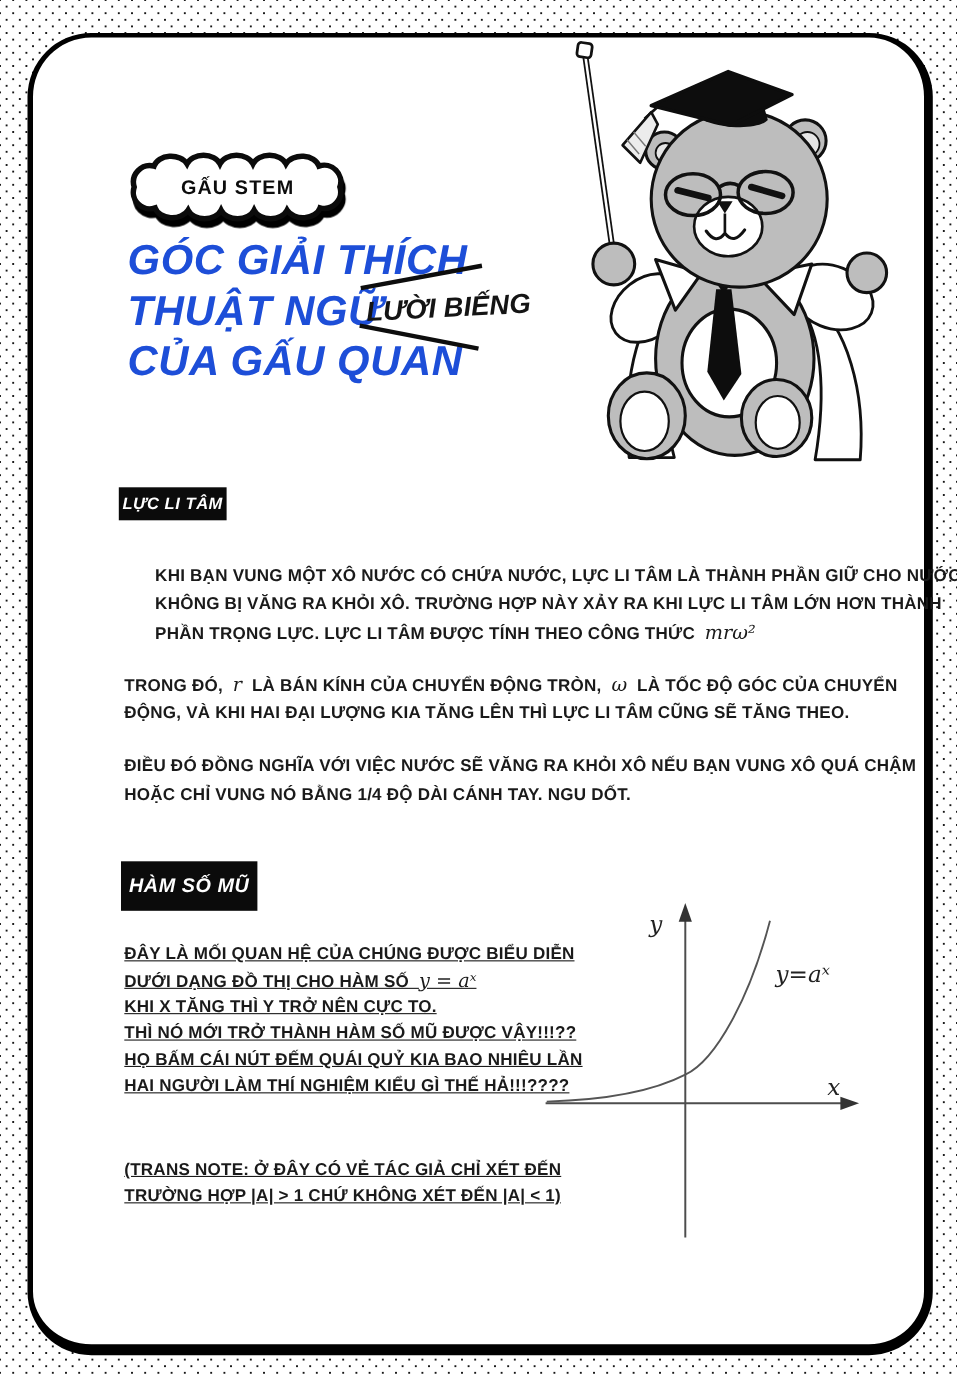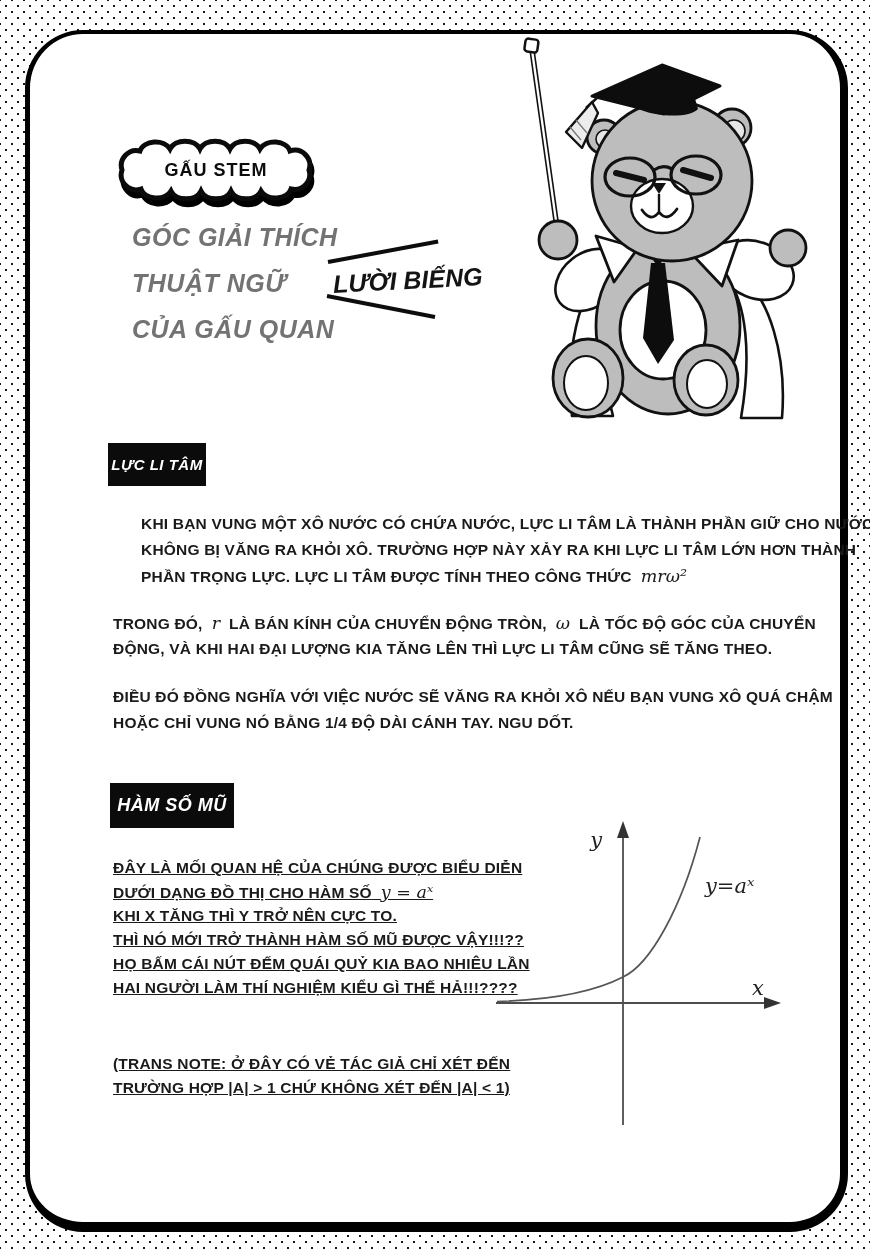--- a/index.html
+++ b/index.html
@@ -22,38 +22,38 @@
   }
   
   .badge { position:absolute; left:78px; top:104px; width:220px; height:72px; }
   .badge svg { position:absolute; left:0; top:0; filter:drop-shadow(2px 6px 0 #000); }
   .badge .badge-label {
     position:absolute; left:0; top:6px; width:216px; height:52px;
     display:flex; align-items:center; justify-content:center;
     font-size:18px; font-weight:bold; letter-spacing:1px; color:#0c0c0c;
   }
   
-  .heading { position:absolute; left:102px; top:180px; color:#737373;
-    font-size:25px; font-weight:bold; font-style:italic; letter-spacing:.5px; }
+  .heading { position:absolute; left:86px; top:180px; color:#1d4ed8;
+    font-size:38px; font-weight:bold; font-style:italic; letter-spacing:.5px; }
   .heading .h-line { height:46px; line-height:46px; white-space:nowrap; }
   .insert-label {
     position:absolute; left:303px; top:232px; white-space:nowrap;
     font-size:25px; font-weight:bold; font-style:italic; color:#141414;
     transform:rotate(-3deg);
   }
   .caret-line { position:absolute; height:0; border-top:4px solid #0d0d0d; }
   .caret-line.top { left:298px; top:226px; width:112px; transform:rotate(-10.5deg); transform-origin:left center; }
   .caret-line.bottom { left:297px; top:260px; width:110px; transform:rotate(11deg); transform-origin:left center; }
   
   .sec-box {
     position:absolute; background:#0b0b0b; color:#fff;
     display:flex; align-items:center; justify-content:center;
     font-style:italic; font-weight:bold; letter-spacing:.5px; white-space:nowrap;
   }
-  .sec-box.box1 { left:78px; top:409px; width:98px; height:43px; font-size:15px; }
+  .sec-box.box1 { left:78px; top:409px; width:98px; height:30px; font-size:15px; }
   .sec-box.box2 { left:80px; top:749px; width:124px; height:45px; font-size:18px; }
   
   .para { position:absolute; color:#1a1a1a; font-weight:bold; font-size:15.5px; letter-spacing:.2px; }
   .para .tl { height:26px; line-height:26px; white-space:nowrap; }
   .para.tight .tl { height:24px; line-height:24px;text-decoration:underline; }
   .math { font-family:"DejaVu Serif","Liberation Serif",serif; font-style:italic; font-weight:normal;
           font-size:17.5px; letter-spacing:0; }
   #p1 { left:83px; top:477px;margin-left:28px; }
   #p2 { left:83px; top:576px; }
   #p3 { left:83px; top:650px; }

